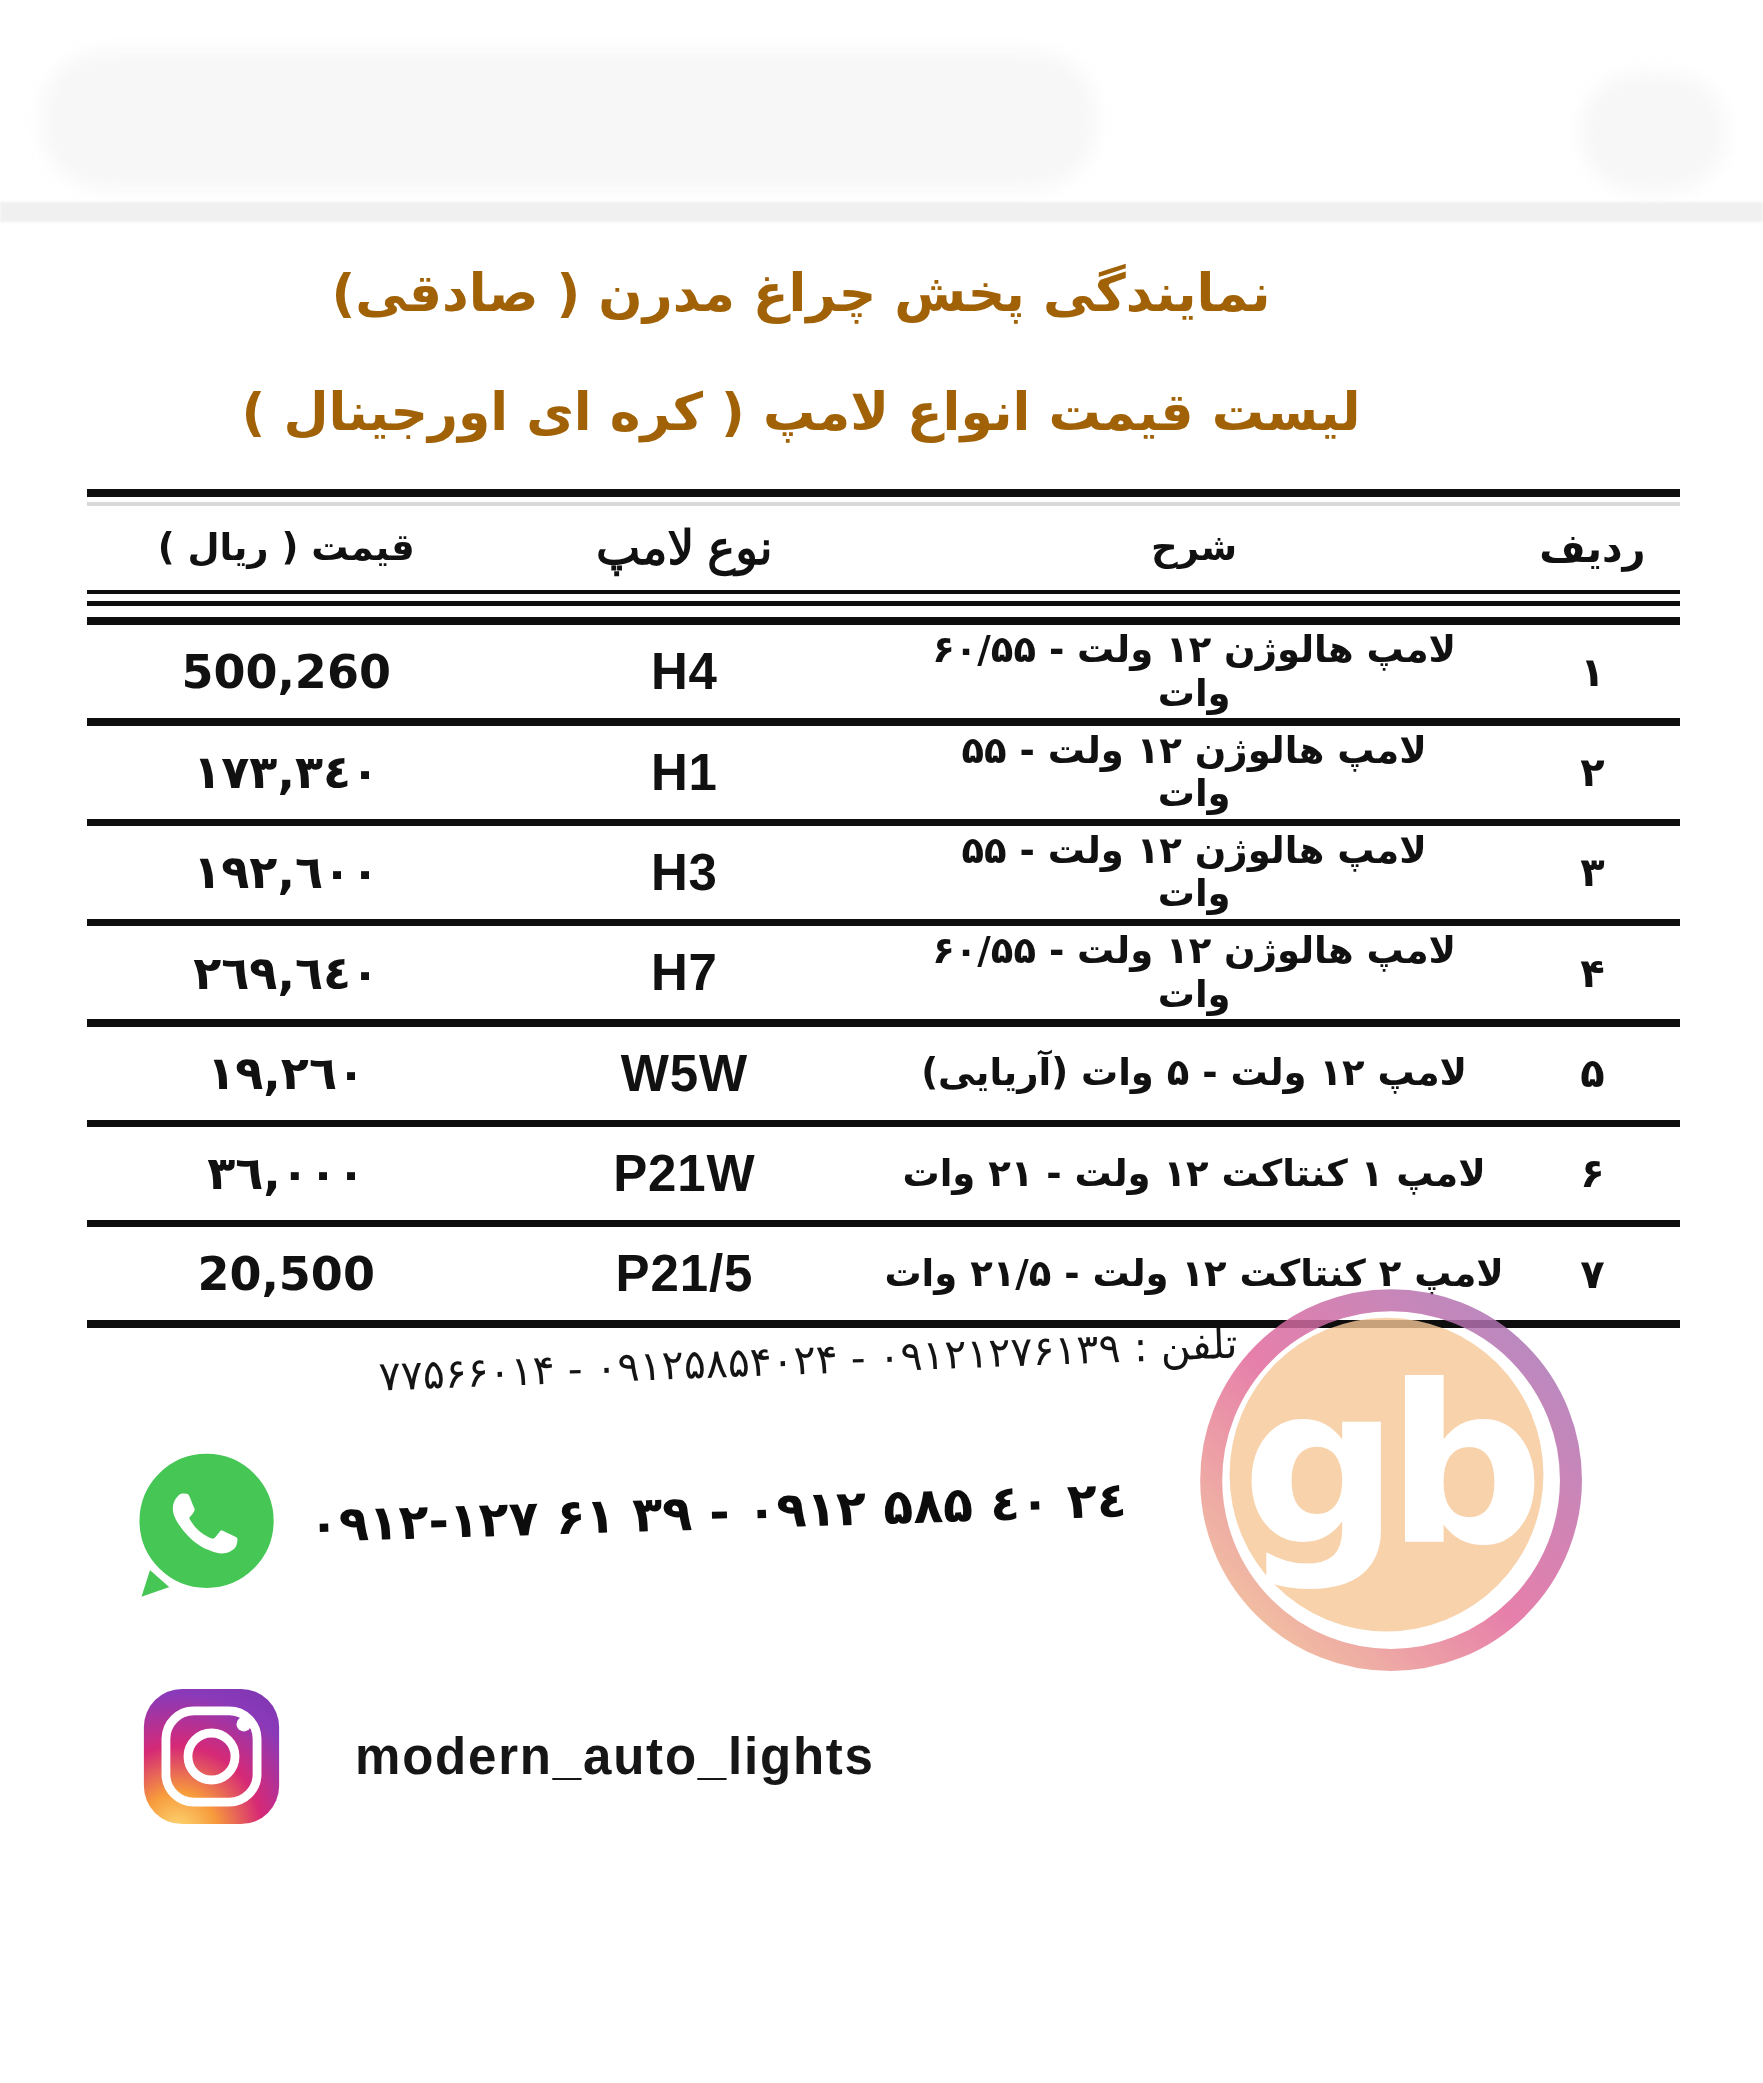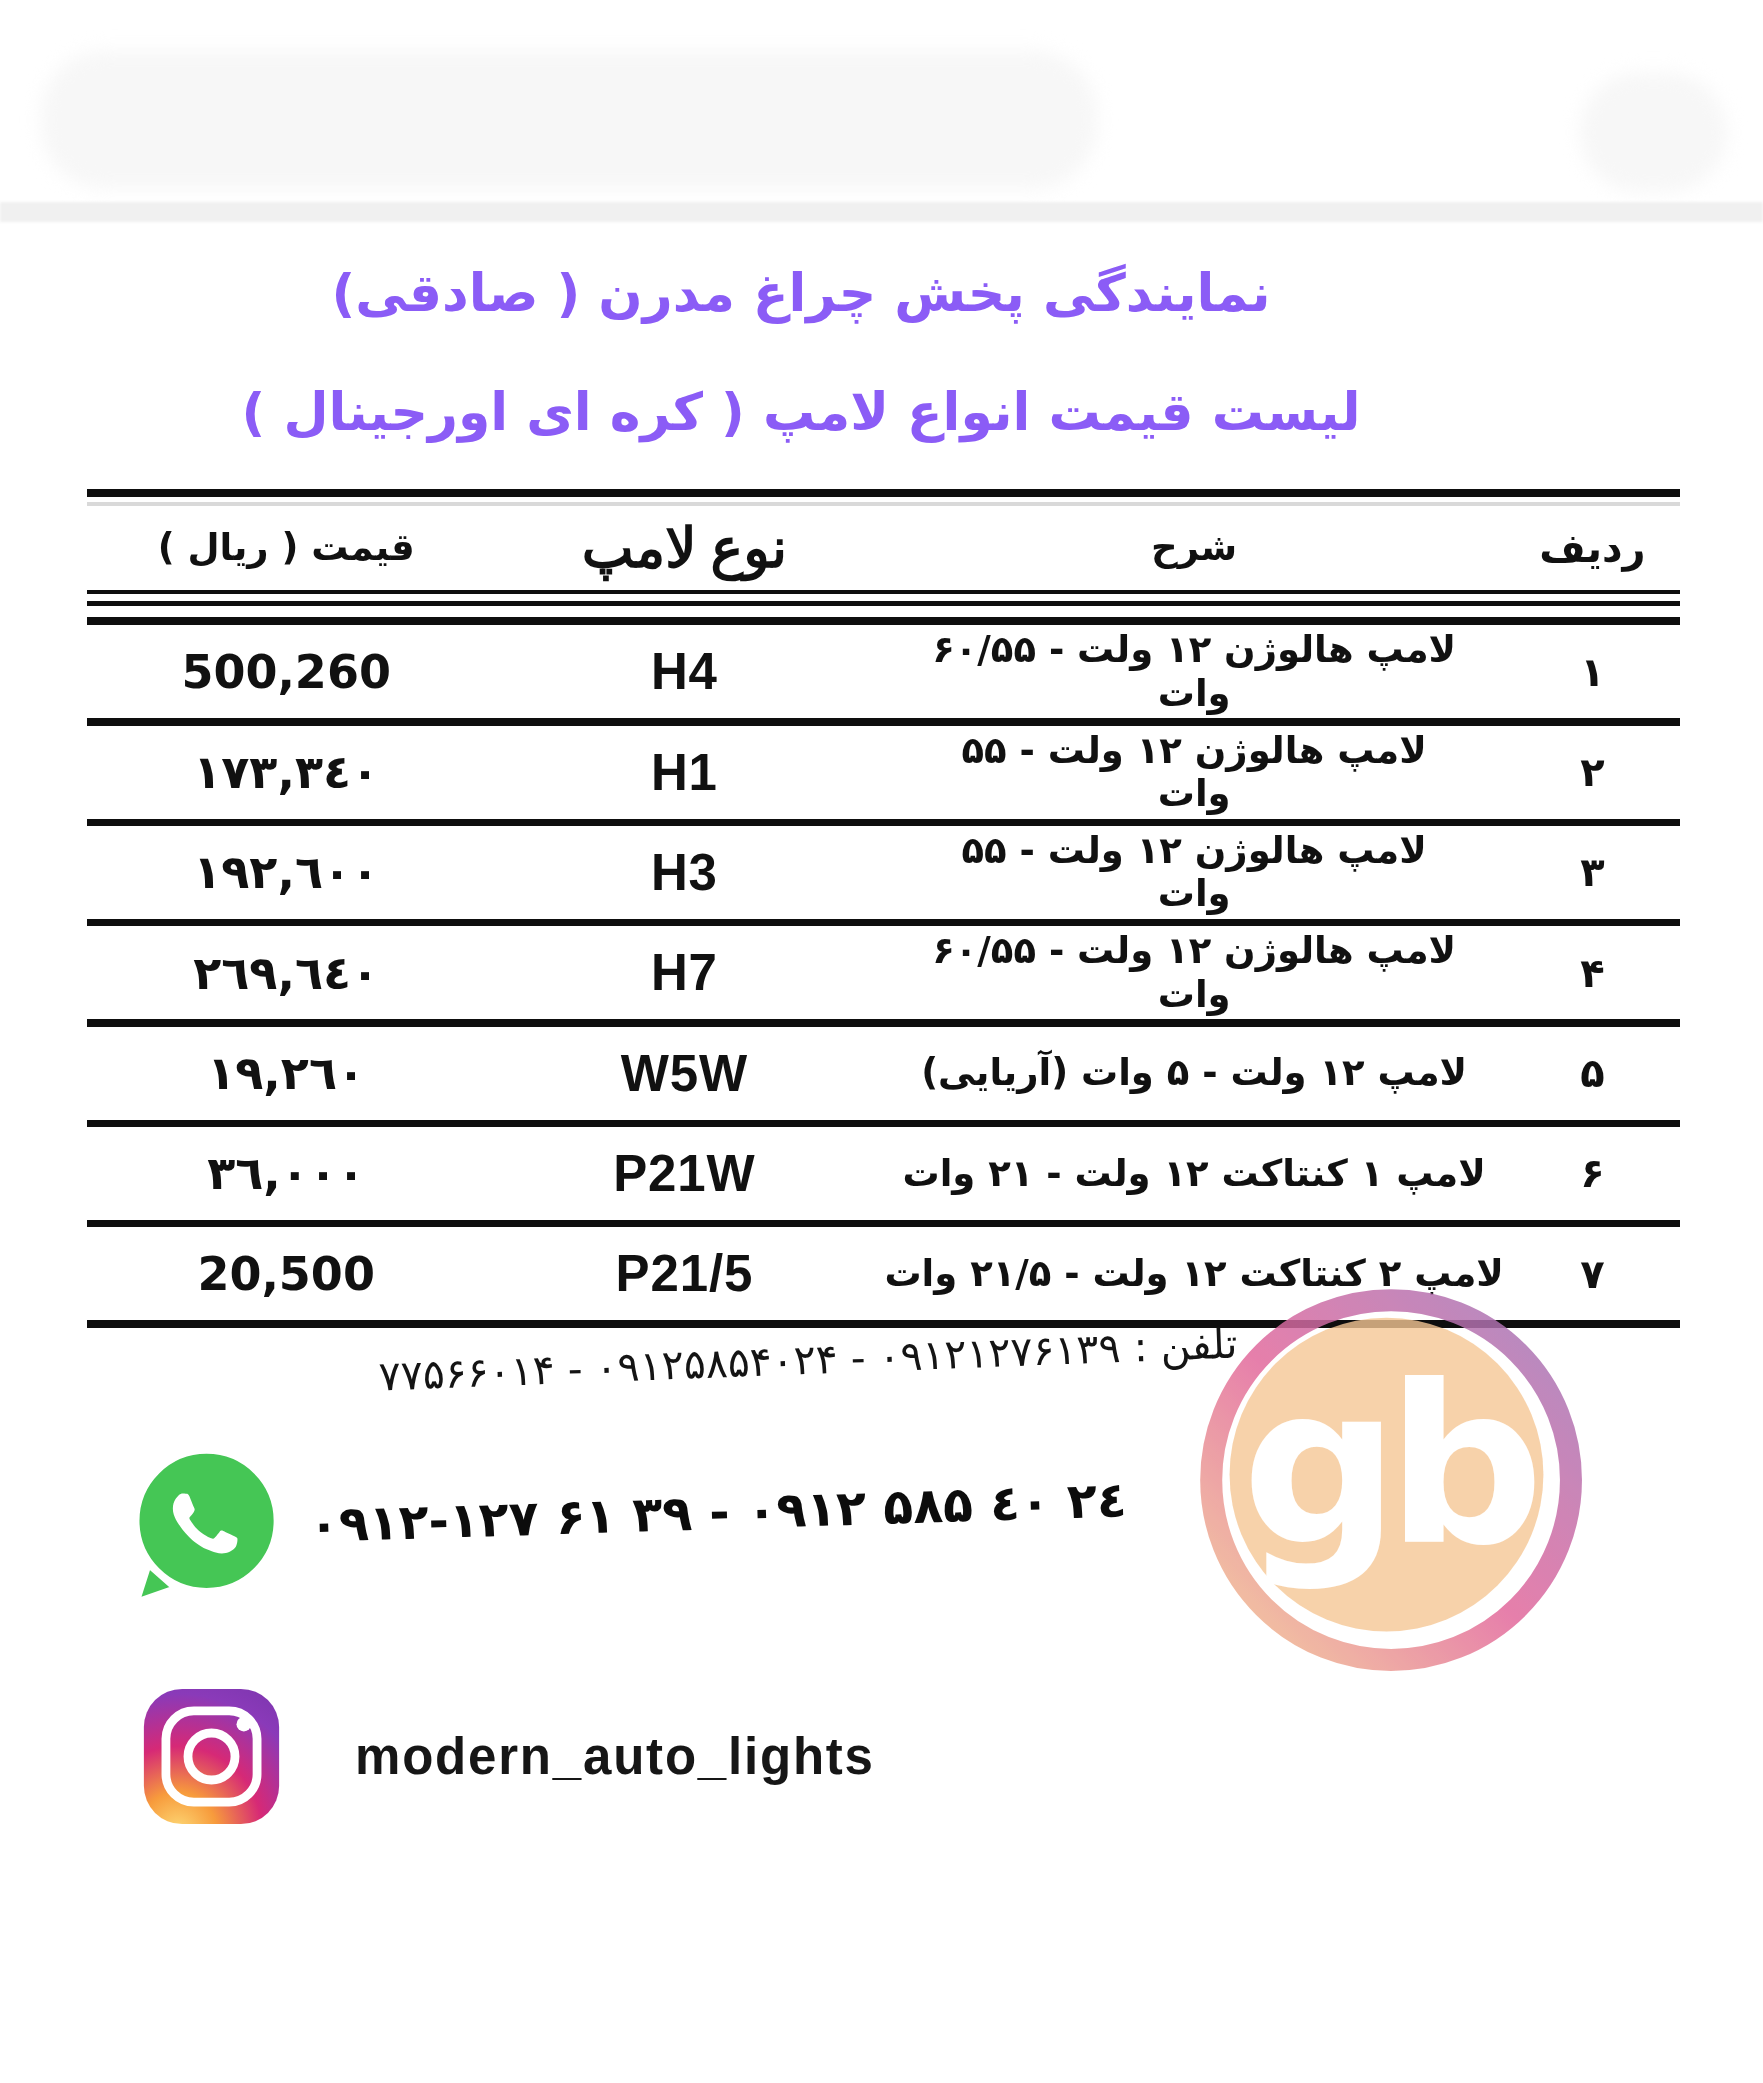--- a/index.html
+++ b/index.html
@@ -7,21 +7,21 @@
         font-family:"DejaVu Sans",sans-serif;color:#111;}
 
   
   .scan-blob{position:absolute;background:#f7f7f7;border-radius:64px;filter:blur(9.2px);}
   .blob-a{left:41px;top:51px;width:1056px;height:138px;}
   .blob-b{left:1580px;top:73px;width:147px;height:119px;}
   .scan-band{position:absolute;left:0;top:202px;width:1763px;height:20px;background:#f0f0f0;filter:blur(1.8px);}
 
   
   .title-block{position:absolute;left:0;top:234px;width:1602px;text-align:center;direction:rtl;}
-  .title-line{font-weight:bold;font-size:52px;line-height:119px;color:#8b5cf6;}
+  .title-line{font-weight:bold;font-size:52px;line-height:119px;color:#a16207;}
 
   
   .tbl{position:absolute;left:87px;top:489px;width:1593px;}
   .rule{background:#0e0e0e;}
   .r9{height:8.3px;} .r8{height:7.3px;} .r5{height:4.6px;}
   .hair{height:3.7px;background:#d9d9d9;margin-top:4.6px;}
   .gap8{height:7.3px;} .gap12{height:11px;}
   .thead{height:84px;display:flex;align-items:center;direction:rtl;font-weight:bold;font-size:43px;}
   .trow{height:93px;display:flex;align-items:center;direction:rtl;}
   .c-num{width:11%;text-align:center;font-size:40px;font-weight:bold;}
@@ -56,21 +56,21 @@
     <div class="title-line">لیست قیمت انواع لامپ ( کره ای اورجینال )</div>
   </div>
 
   <div class="tbl">
     <div class="rule r9"></div>
     <div class="hair"></div>
 
     <div class="thead">
       <div class="c-num">ردیف</div>
       <div class="c-desc">شرح</div>
-      <div class="c-type" style="direction:rtl;font-family:Liberation Serif, serif;font-size:55px;">نوع لامپ</div>
+      <div class="c-type" style="direction:rtl;font-family:Liberation Sans, sans-serif;font-size:47px;">نوع لامپ</div>
       <div class="c-price" style="direction:rtl;font-size:37px;">قیمت ( ریال )</div>
     </div>
 
     <div class="rule r5"></div>
     <div class="gap8"></div>
     <div class="rule r5"></div>
     <div class="gap12"></div>
     <div class="rule r9"></div>
 
     <div class="trow">

